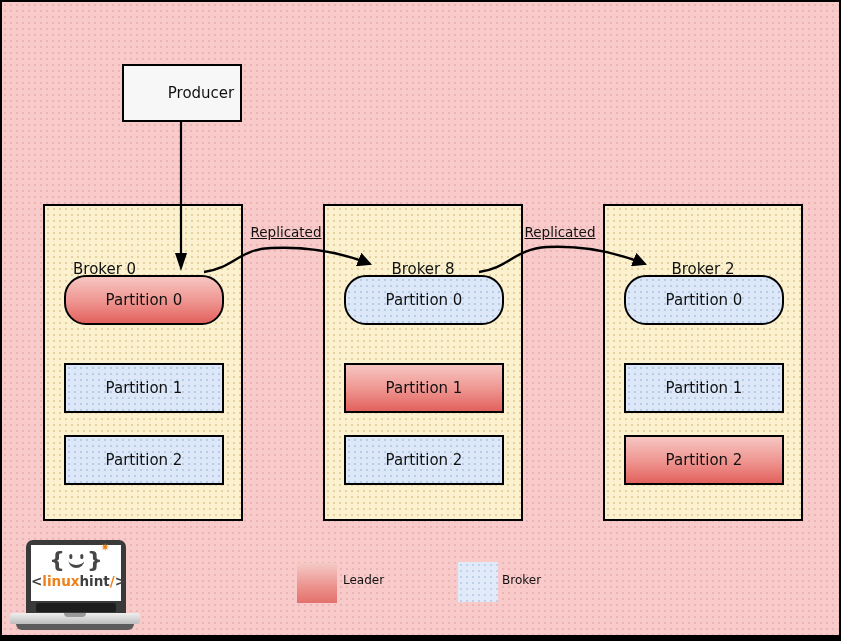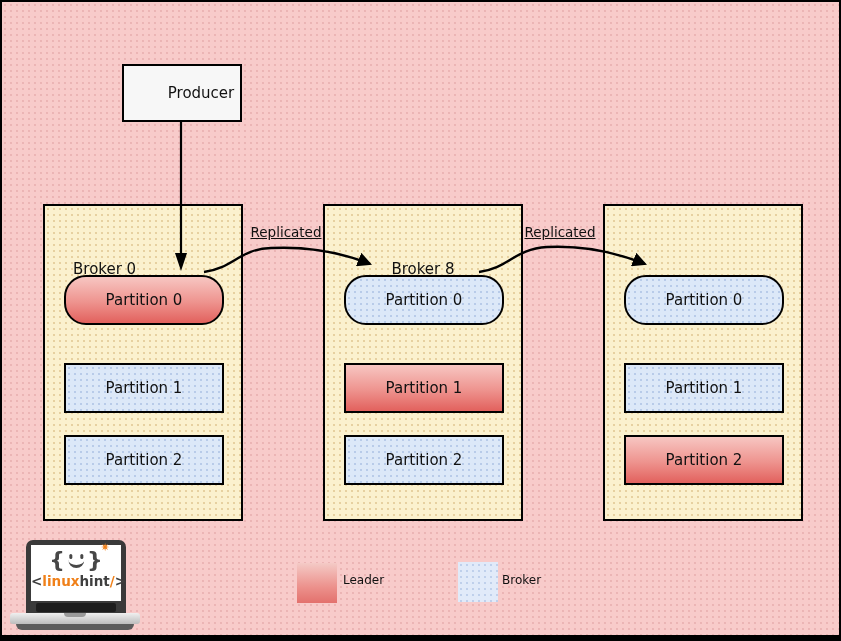--- a/index.html
+++ b/index.html
@@ -162,20 +162,21 @@
     </div>
     <div class="partition p-1 role-leader">
       <span>Partition 1</span>
     </div>
     <div class="partition p-2 role-replica">
       <span>Partition 2</span>
     </div>
   </div>
 
   <div class="broker broker-2">
+    <div class="broker-label centered">Broker 2</div>
     <div class="partition p-0 role-replica">
       <span>Partition 0</span>
     </div>
     <div class="partition p-1 role-replica">
       <span>Partition 1</span>
     </div>
     <div class="partition p-2 role-leader">
       <span>Partition 2</span>
     </div>
   </div>

